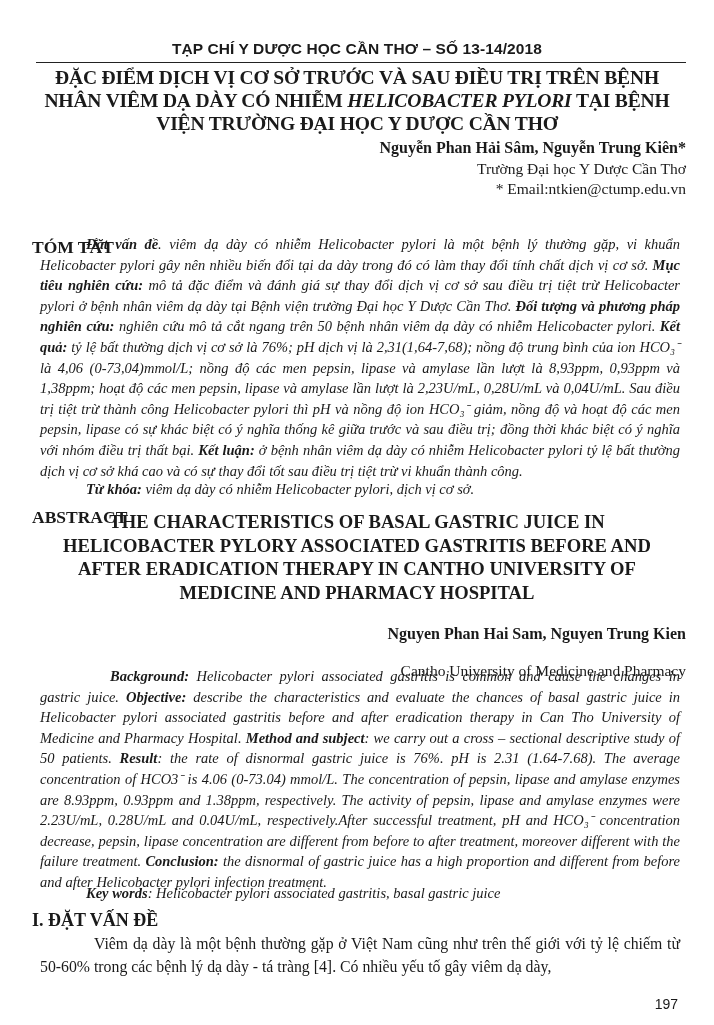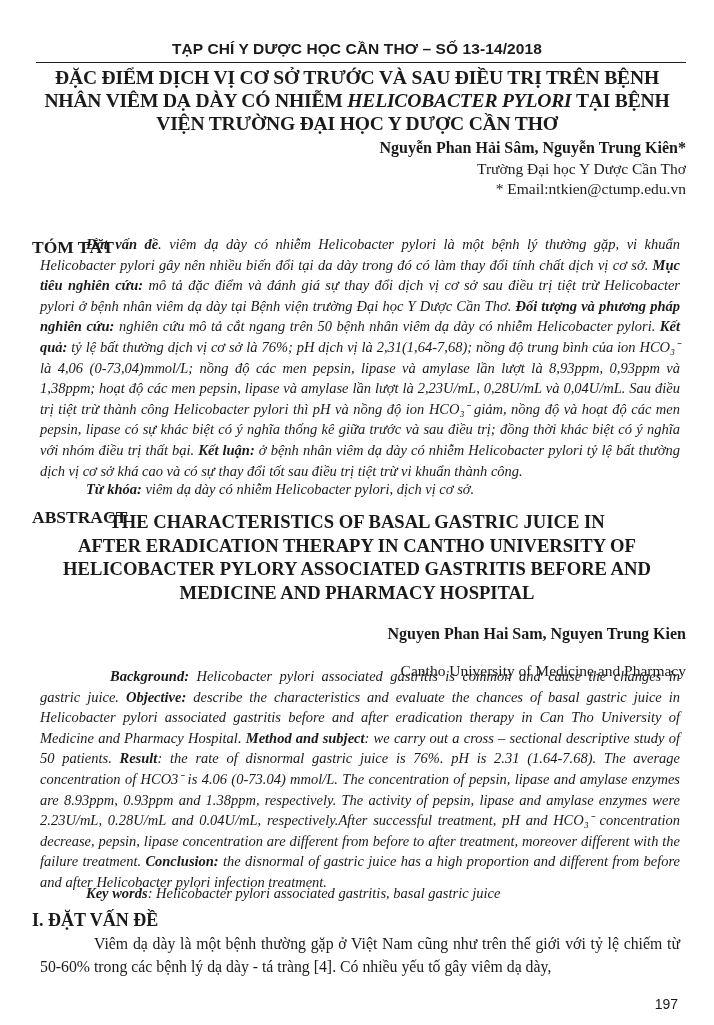--- a/index.html
+++ b/index.html
@@ -84,22 +84,22 @@
   </div>
 
   <div class="para" style="top:479px;">
     <span class="indent"></span><b>Từ khóa:</b><span> viêm dạ dày có nhiễm Helicobacter pylori, dịch vị cơ sở.</span>
   </div>
 
   <div class="section-heading" style="top:507px;">ABSTRACT</div>
 
   <div class="en-title">
     <div>THE CHARACTERISTICS OF BASAL GASTRIC JUICE IN</div>
+    <div>HELICOBACTER PYLORY ASSOCIATED GASTRITIS BEFORE AND</div>
     <div>AFTER ERADICATION THERAPY IN CANTHO UNIVERSITY OF</div>
-    <div>HELICOBACTER PYLORY ASSOCIATED GASTRITIS BEFORE AND</div>
     <div>MEDICINE AND PHARMACY HOSPITAL</div>
   </div>
 
   <div class="right-block authors-en">Nguyen Phan Hai Sam, Nguyen Trung Kien</div>
   <div class="right-block affil-en">Cantho University of Medicine and Pharmacy</div>
 
   <div class="para" style="top:666px;">
     <span class="indent" style="width:70px"></span><b>Background:</b><span> Helicobacter pylori associated gastritis is common and cause the changes in gastric juice. </span><b>Objective:</b><span> describe the characteristics and evaluate the chances of basal gastric juice in Helicobacter pylori associated gastritis before and after eradication therapy in Can Tho University of Medicine and Pharmacy Hospital. </span><b>Method and subject</b><span>: we carry out a cross – sectional descriptive study of 50 patients. </span><b>Result</b><span>: the rate of disnormal gastric juice is 76%. pH is 2.31 (1.64-7.68). The average concentration of HCO3⁻ is 4.06 (0-73.04) mmol/L. The concentration of pepsin, lipase and amylase enzymes are 8.93ppm, 0.93ppm and 1.38ppm, respectively. The activity of pepsin, lipase and amylase enzymes were 2.23U/mL, 0.28U/mL and 0.04U/mL, respectively.After successful treatment, pH and HCO₃⁻ concentration decrease, pepsin, lipase concentration are different from before to after treatment, moreover different with the failure treatment. </span><b>Conclusion:</b><span> the disnormal of gastric juice has a high proportion and different from before and after Helicobacter pylori infection treatment.</span>
   </div>
 

